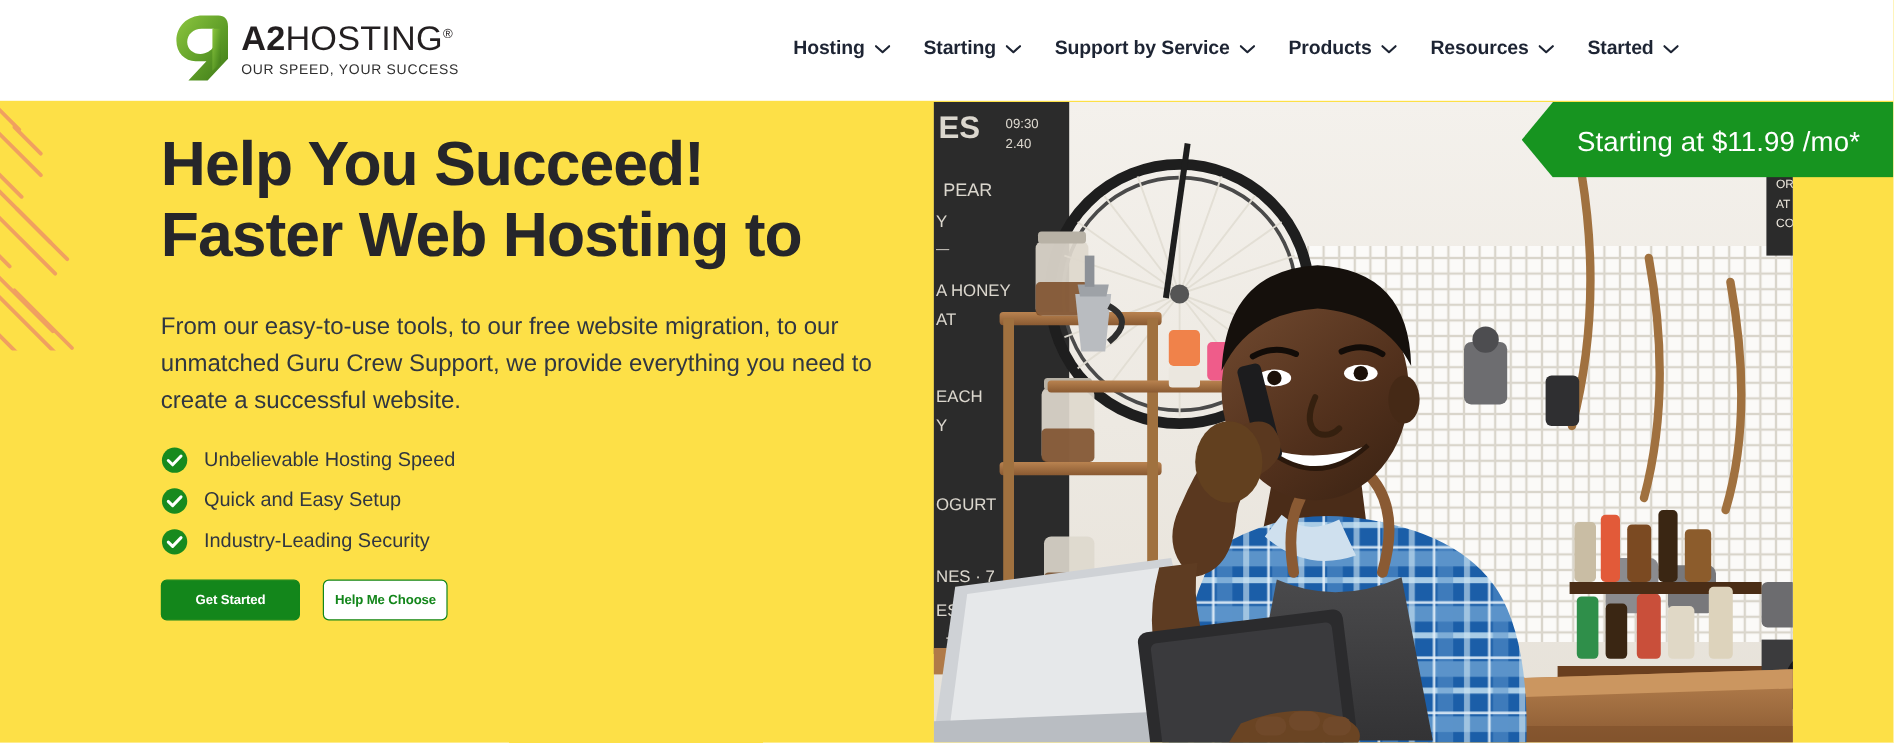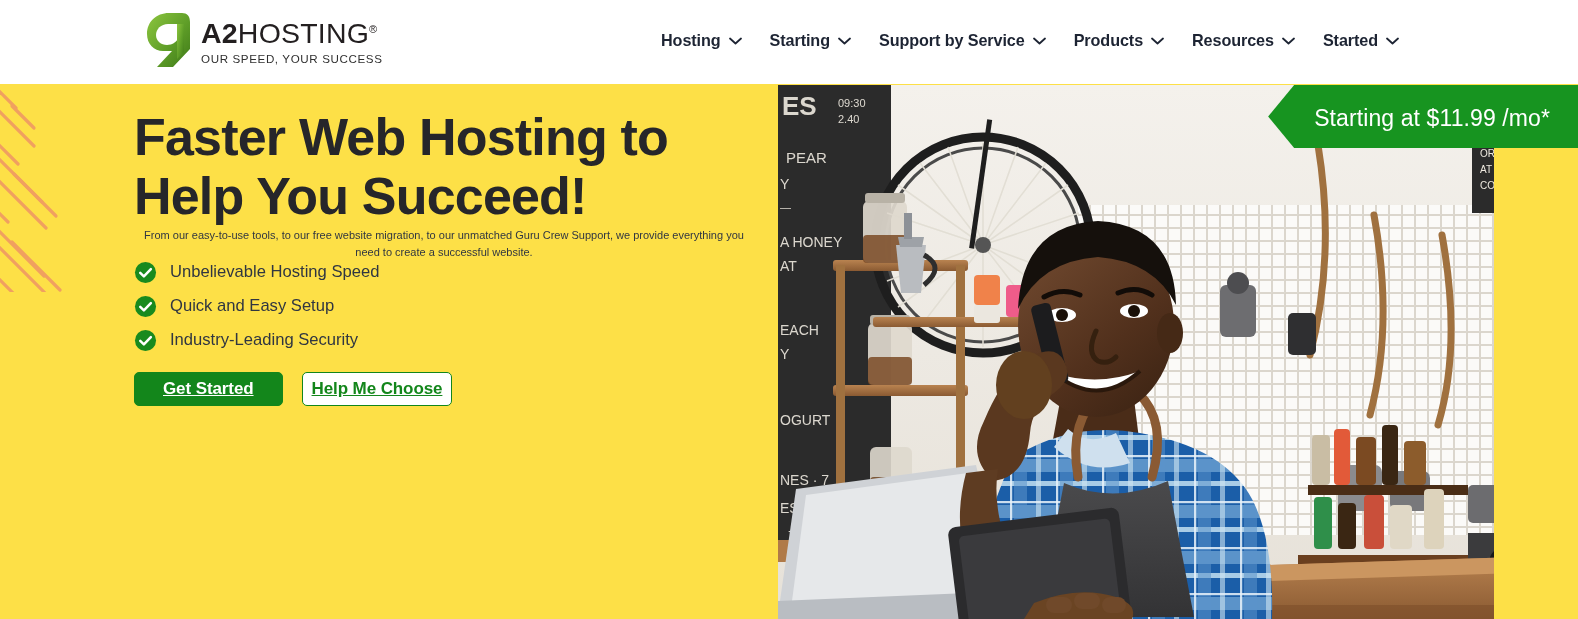--- a/index.html
+++ b/index.html
@@ -114,29 +114,30 @@
   }
   .headline-dark {
     font-size: 52px;
     line-height: 1.14;
     font-weight: 800;
     color: #26262a;
     letter-spacing: -0.8px;
     margin-top: 16px;
   }
   .lede {
-    font-size: 11px;
+    margin-top: 30px;
+    font-size: 20px;
     line-height: 1.55;
     color: #303641;
     max-width: 620px;
     font-weight: 400;
-    text-align: center;
   }
 
   .feature-list {
+    margin-top: 22px;
     list-style: none;
   }
   .feature-item {
     display: flex;
     align-items: center;
     gap: 13px;
     margin-bottom: 11px;
   }
   .check-icon { width: 23px; height: 23px; flex: 0 0 23px; display: block; }
   .feature-label {
@@ -150,25 +151,24 @@
     display: flex;
     align-items: center;
     gap: 19px;
   }
   .btn {
     display: inline-flex;
     align-items: center;
     justify-content: center;
     height: 34px;
     border-radius: 5px;
-    font-size: 17px;
+    font-size: 11px;
     font-weight: 700;
     cursor: pointer;
     letter-spacing: -0.1px;
-    text-decoration: underline;
   }
   .btn-primary {
     background: #13861b;
     color: #ffffff;
     padding: 0 28px;
     border: 1px solid #13861b;
   }
   .btn-secondary {
     background: #ffffff;
     color: #13861b;
@@ -292,22 +292,22 @@
         <span class="lbl">Started</span>
         <svg class="chev" viewBox="0 0 13 8" aria-hidden="true">
             <path d="M1 1.5 L6.5 6.5 L12 1.5" fill="none" stroke="#1d2433" stroke-width="1.8" stroke-linecap="round" stroke-linejoin="round"></path>
           </svg>
       </div>
     </nav>
   </div>
 
   <div class="hero-left">
     <div class="headline-dark">
+      <div>Help You Succeed!</div>
       <div>Faster Web Hosting to</div>
-      <div>Help You Succeed!</div>
     </div>
     <p class="lede">From our easy-to-use tools, to our free website migration, to our unmatched Guru Crew Support, we provide everything you need to create a successful website.</p>
 
     <ul class="feature-list">
       <li class="feature-item">
         <svg class="check-icon" viewBox="0 0 24 24" aria-hidden="true">
           <circle cx="12" cy="12" r="11" fill="#188a1e"></circle>
           <path d="M6.5 12.3 L10.3 16 L17.6 8.4" fill="none" stroke="#ffffff" stroke-width="2.6" stroke-linecap="round" stroke-linejoin="round"></path>
         </svg>
         <span class="feature-label">Unbelievable Hosting Speed</span>

